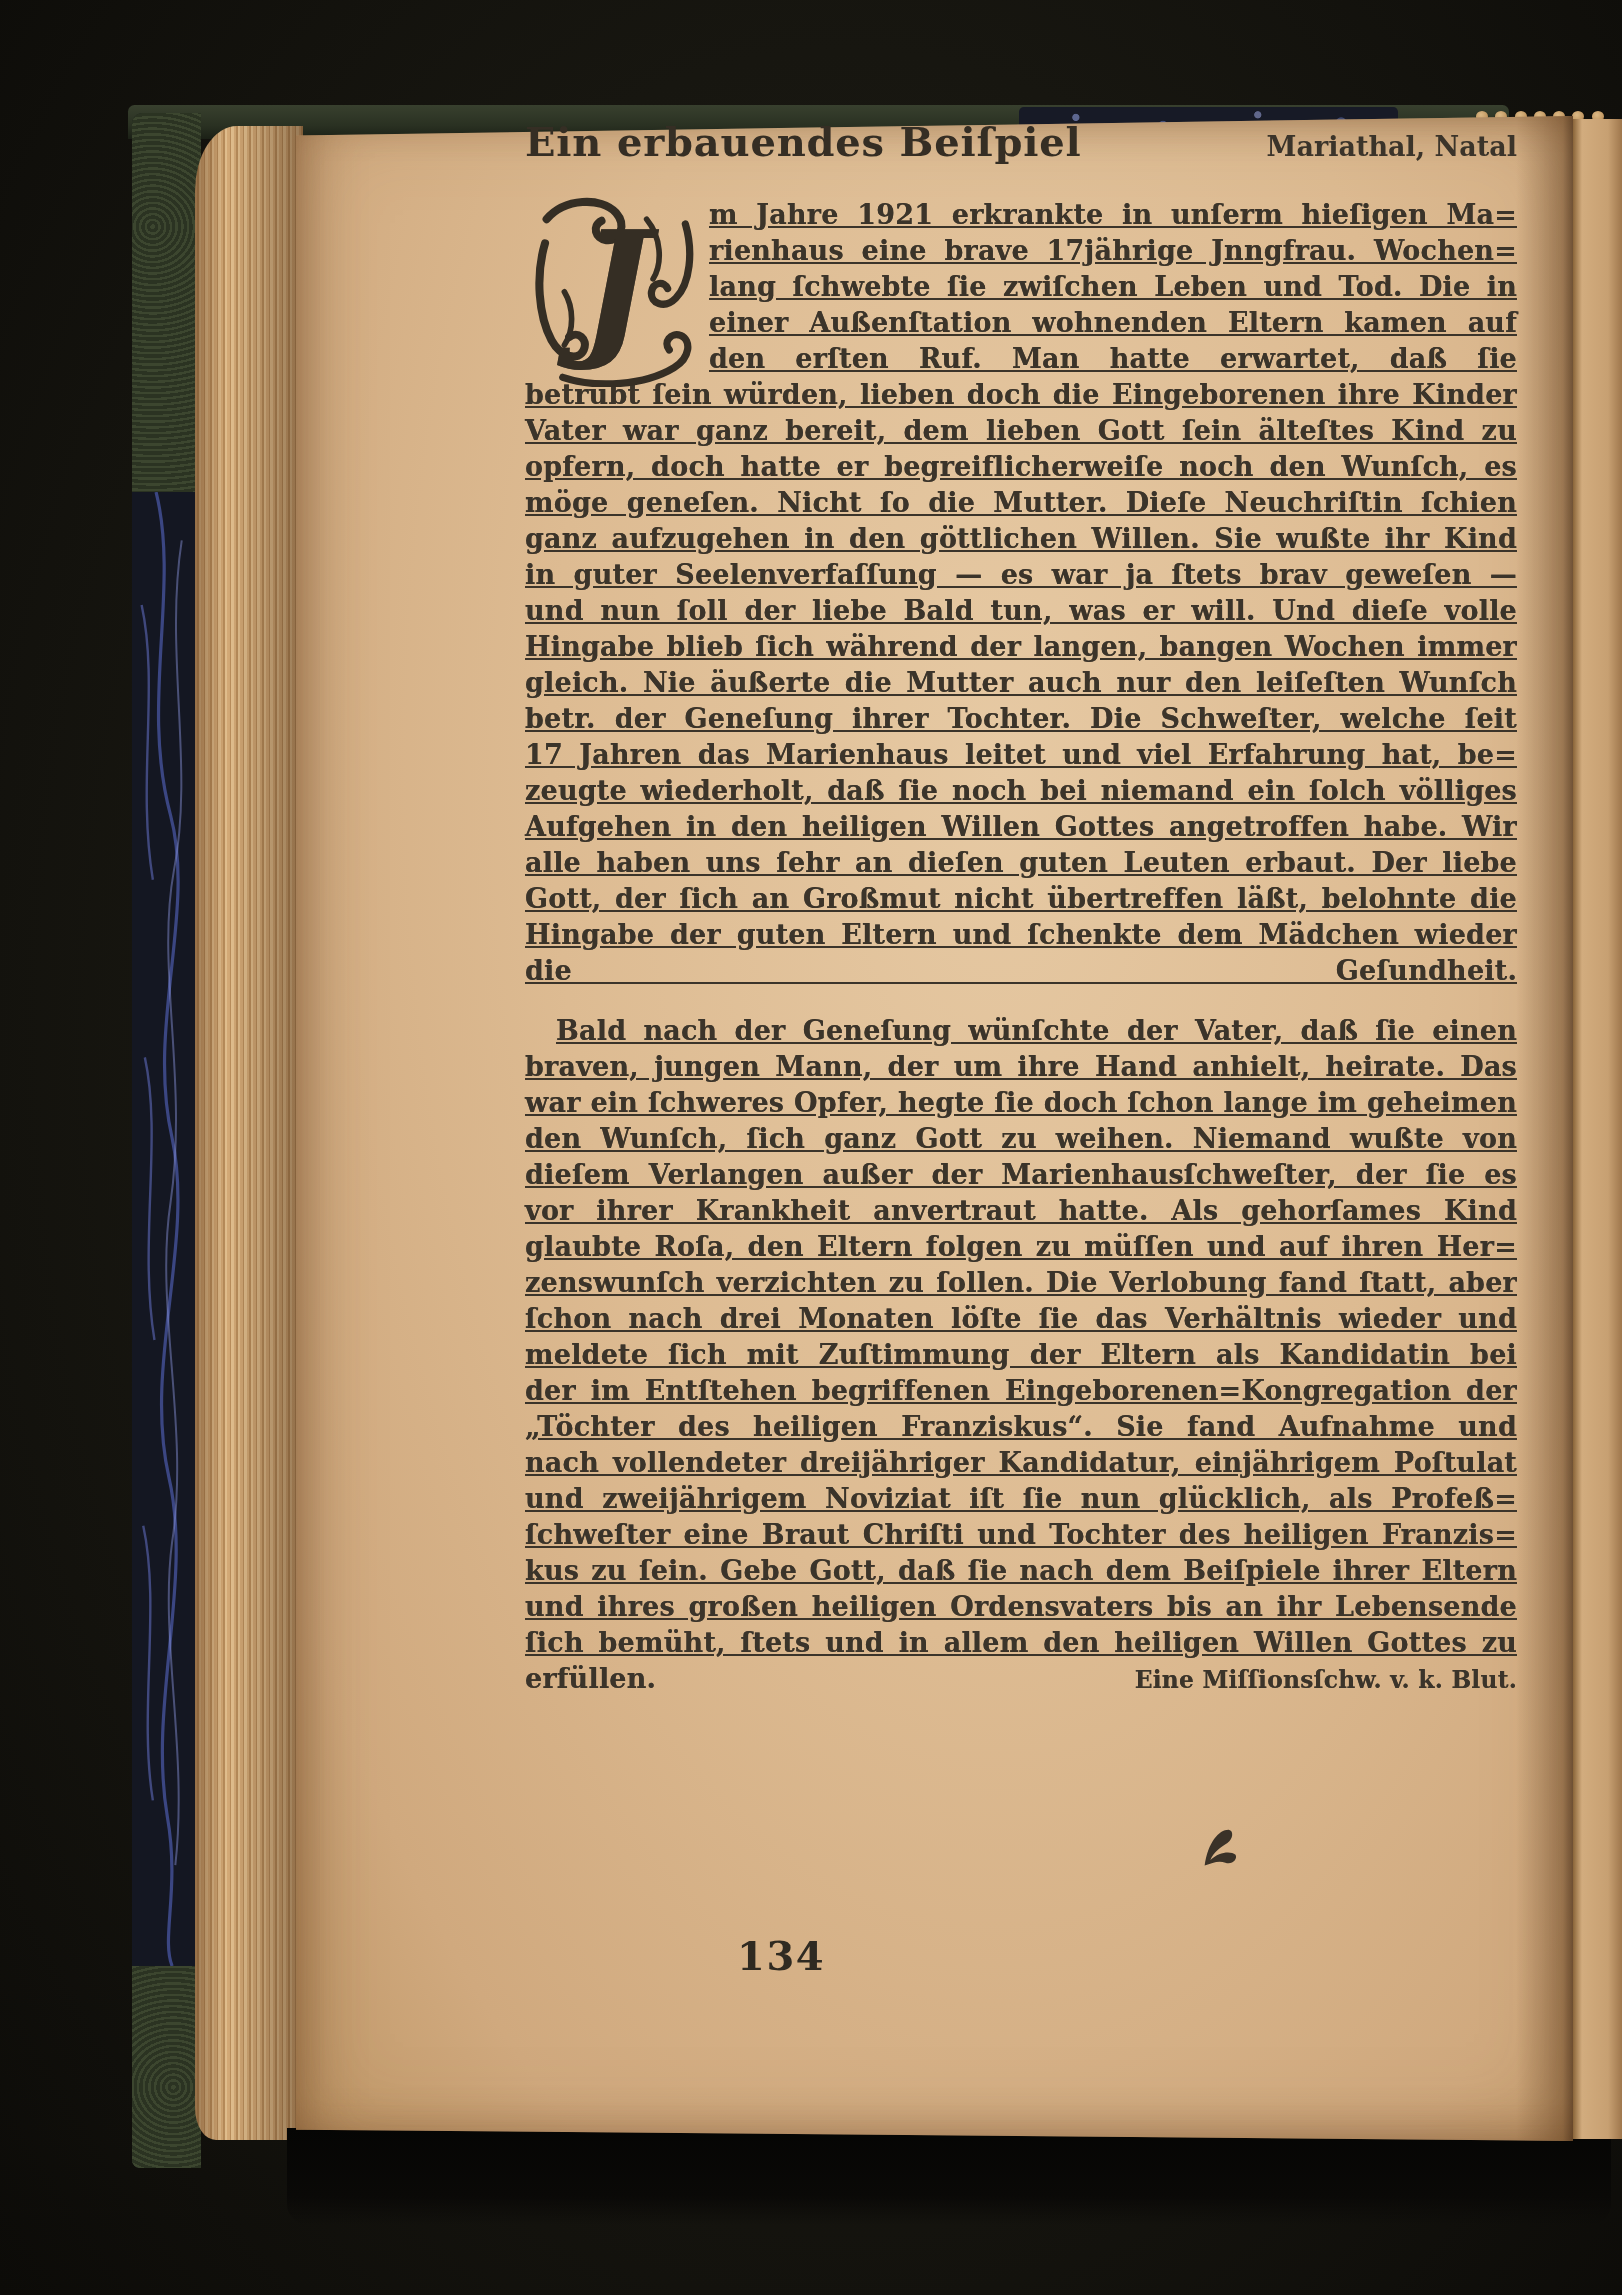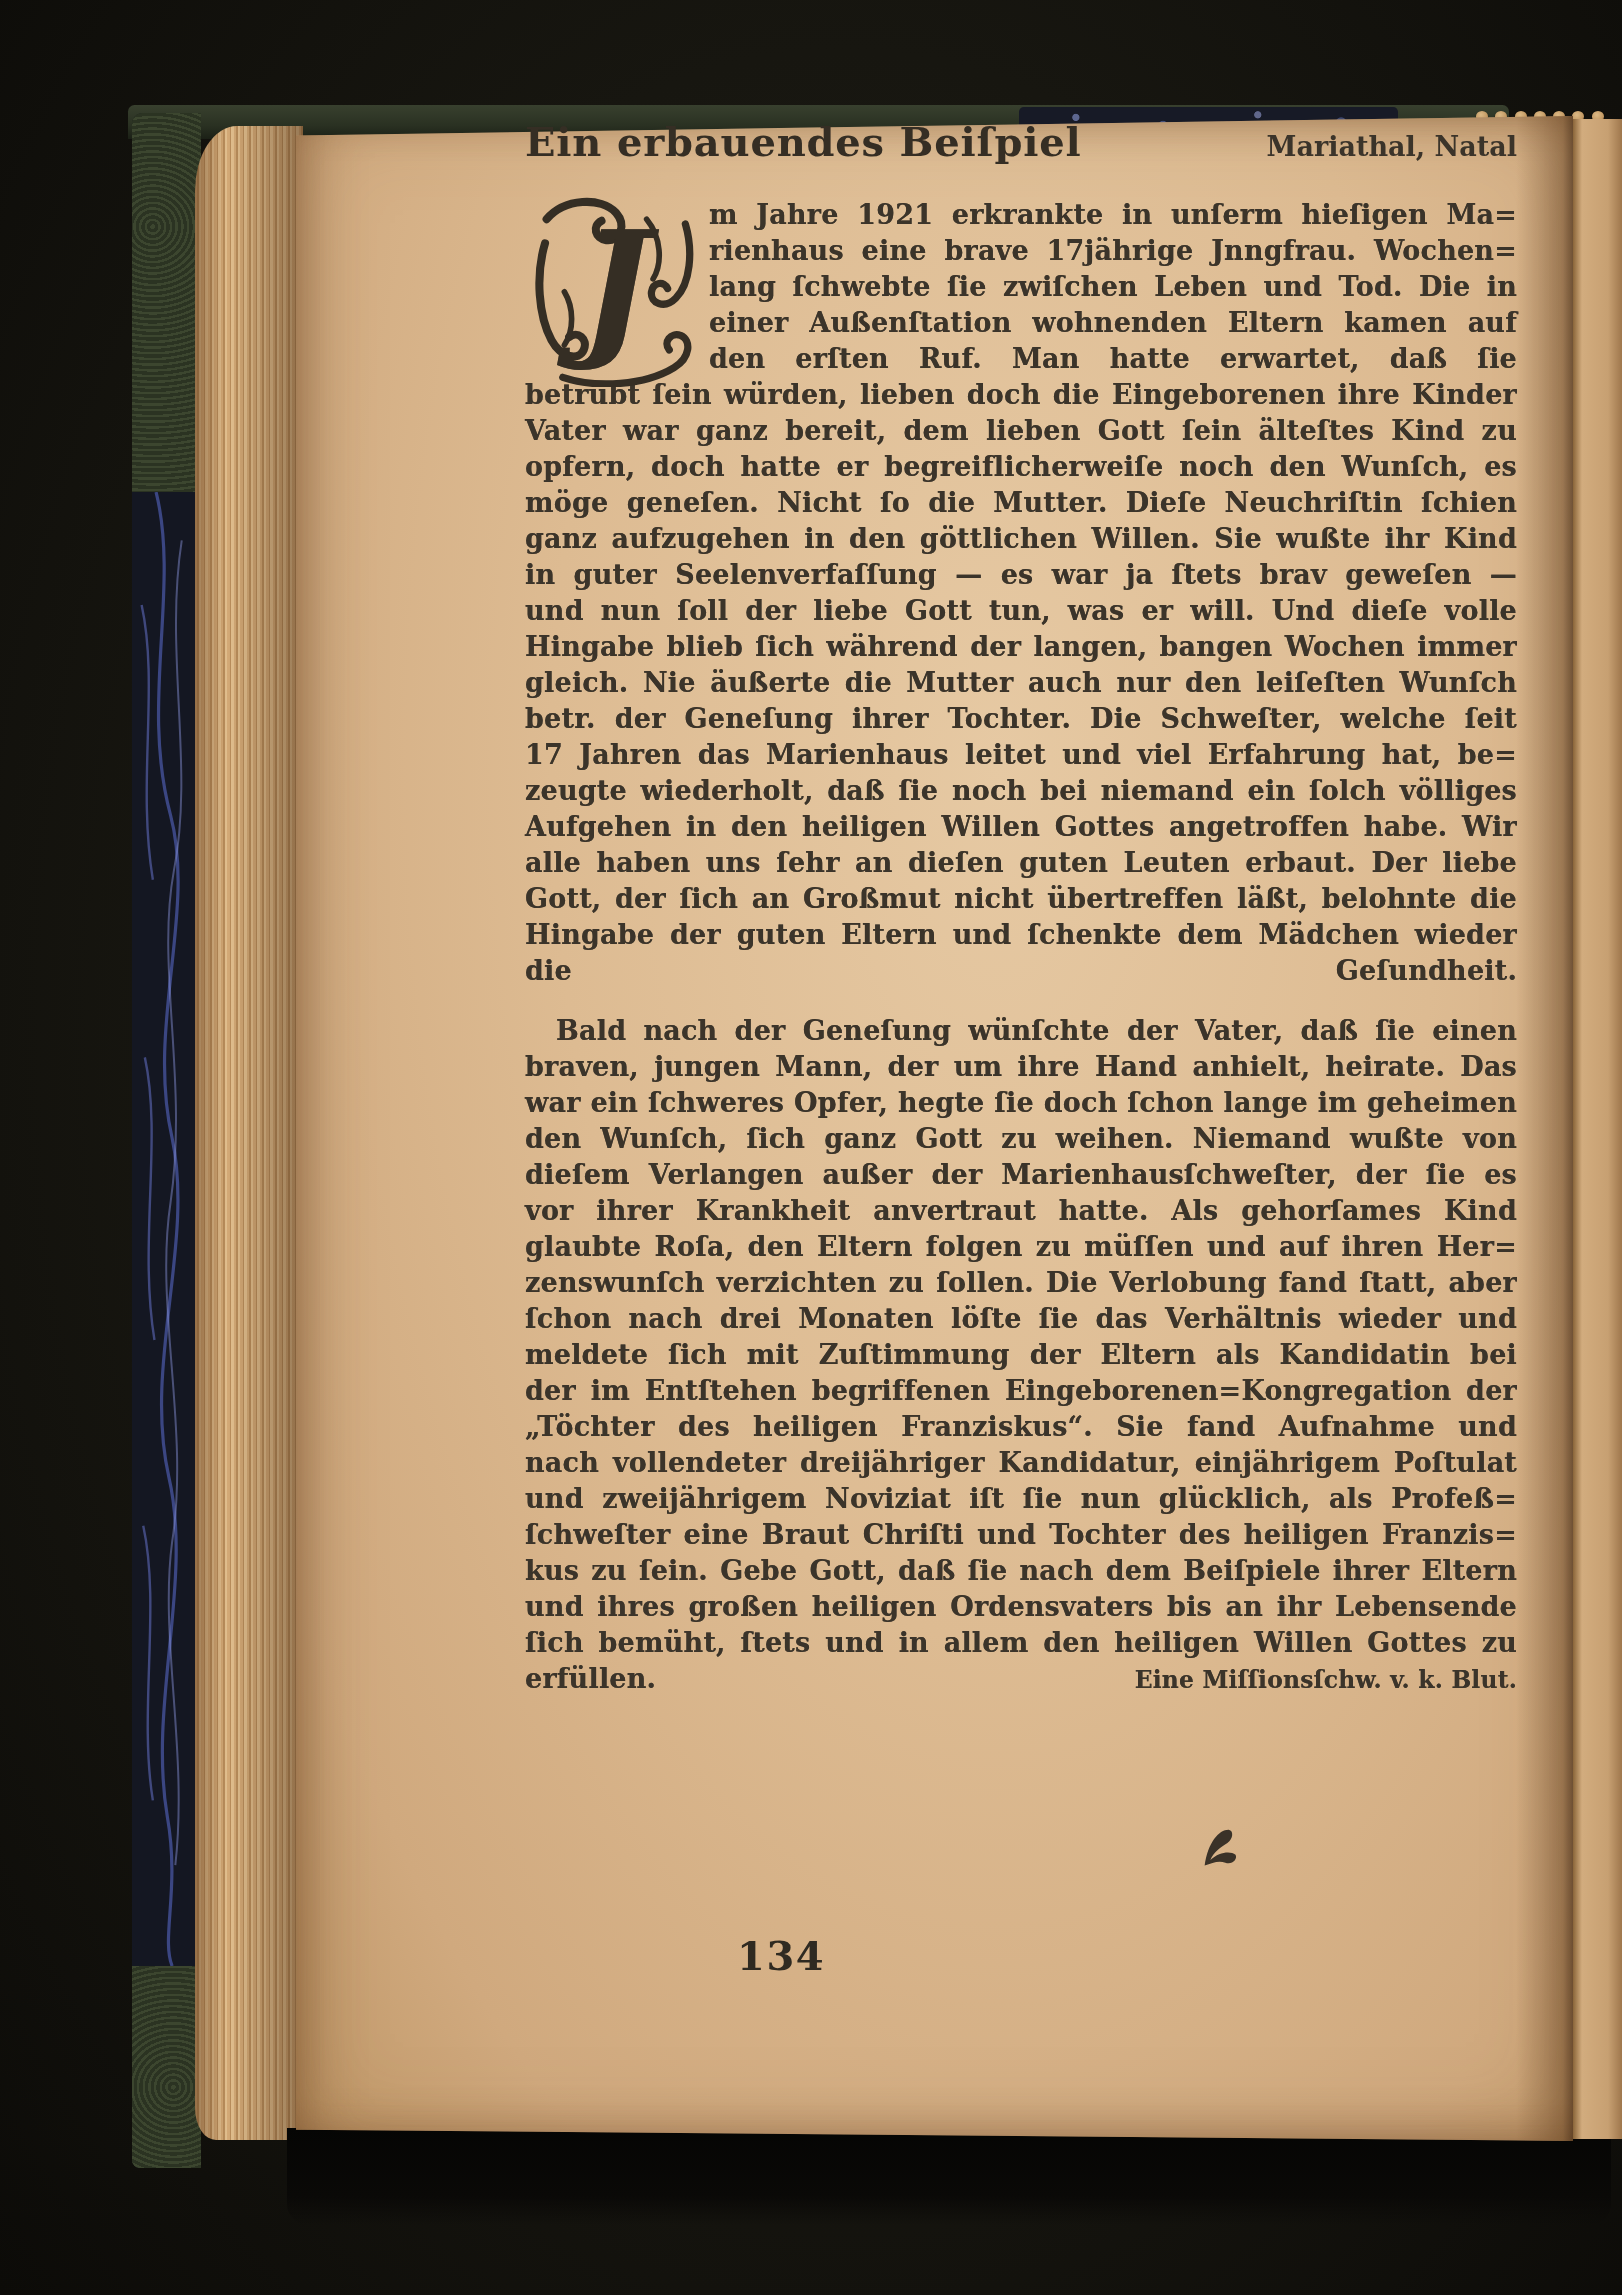--- a/index.html
+++ b/index.html
@@ -58,21 +58,21 @@
     background:linear-gradient(90deg, rgba(95,60,28,0) 0%, rgba(95,60,28,.42) 82%, rgba(60,35,15,.6) 100%);}
   .next-page{position:absolute;left:1573px;top:119px;width:50px;height:2020px;
     background:linear-gradient(90deg,#8a6539 0%, #d2ac7e 18%, #c7a072 70%, #9c744a 100%);}
   
   .content{position:absolute;left:212px;top:118px;width:992px;color:#3b342a;}
   .header-row{display:flex;justify-content:space-between;align-items:baseline;}
   .title{font-size:40px;font-weight:bold;letter-spacing:0.8px;color:#352e24;}
   .location{font-size:27px;font-weight:bold;color:#3b342a;}
   .body-block{position:relative;margin-top:32px;font-size:27px;font-weight:bold;
     line-height:36px;letter-spacing:0.2px;text-shadow:0 0 0.5px rgba(59,52,42,.75);}
-  .line{text-align:justify;text-align-last:justify;white-space:normal;}
+  .line{text-align:justify;text-align-last:justify;white-space:normal;text-decoration:underline;}
   .line-last{text-align:right;}
   .indented .line{padding-left:184px;}
   .para2 .line:first-child{padding-left:31px;margin-top:24px;}
   .dropcap{position:absolute;left:6.5px;top:-1.6px;width:168px;height:192px;}
   .sig-row{display:flex;justify-content:space-between;align-items:baseline;}
   .sig{font-size:23.4px;font-weight:bold;letter-spacing:0.2px;}
   .ornament{position:absolute;left:669px;top:1702px;width:50px;height:53px;}
   .page-number{position:absolute;left:212px;top:1802px;font-size:40px;font-weight:bold;
     color:#2f2a21;letter-spacing:1.6px;margin-top:12px;}
 </style>
@@ -141,21 +141,21 @@
           <div class="line">den erſten Ruf.  Man hatte erwartet, daß ſie</div>
         </div>
 
       <div>
           <div class="line">betrübt ſein würden, lieben doch die Eingeborenen ihre Kinder</div>
           <div class="line">Vater war ganz bereit, dem lieben Gott ſein älteſtes Kind zu</div>
           <div class="line">opfern, doch hatte er begreiflicherweiſe noch den Wunſch, es</div>
           <div class="line">möge geneſen. Nicht ſo die Mutter. Dieſe Neuchriſtin ſchien</div>
           <div class="line">ganz aufzugehen in den göttlichen Willen. Sie wußte ihr Kind</div>
           <div class="line">in guter Seelenverfaſſung — es war ja ſtets brav geweſen —</div>
-          <div class="line">und nun ſoll der liebe Gott tun, was er will. Und dieſe volle</div>
+          <div class="line">und nun ſoll der liebe Bald tun, was er will. Und dieſe volle</div>
           <div class="line">Hingabe blieb ſich während der langen, bangen Wochen immer</div>
           <div class="line">gleich. Nie äußerte die Mutter auch nur den leiſeſten Wunſch</div>
           <div class="line">betr. der Geneſung ihrer Tochter. Die Schweſter, welche ſeit</div>
           <div class="line">17 Jahren das Marienhaus leitet und viel Erfahrung hat, be=</div>
           <div class="line">zeugte wiederholt, daß ſie noch bei niemand ein ſolch völliges</div>
           <div class="line">Aufgehen in den heiligen Willen Gottes angetroffen habe. Wir</div>
           <div class="line">alle haben uns ſehr an dieſen guten Leuten erbaut. Der liebe</div>
           <div class="line">Gott, der ſich an Großmut nicht übertreffen läßt, belohnte die</div>
           <div class="line">Hingabe der guten Eltern und ſchenkte dem Mädchen wieder</div>
         </div>

